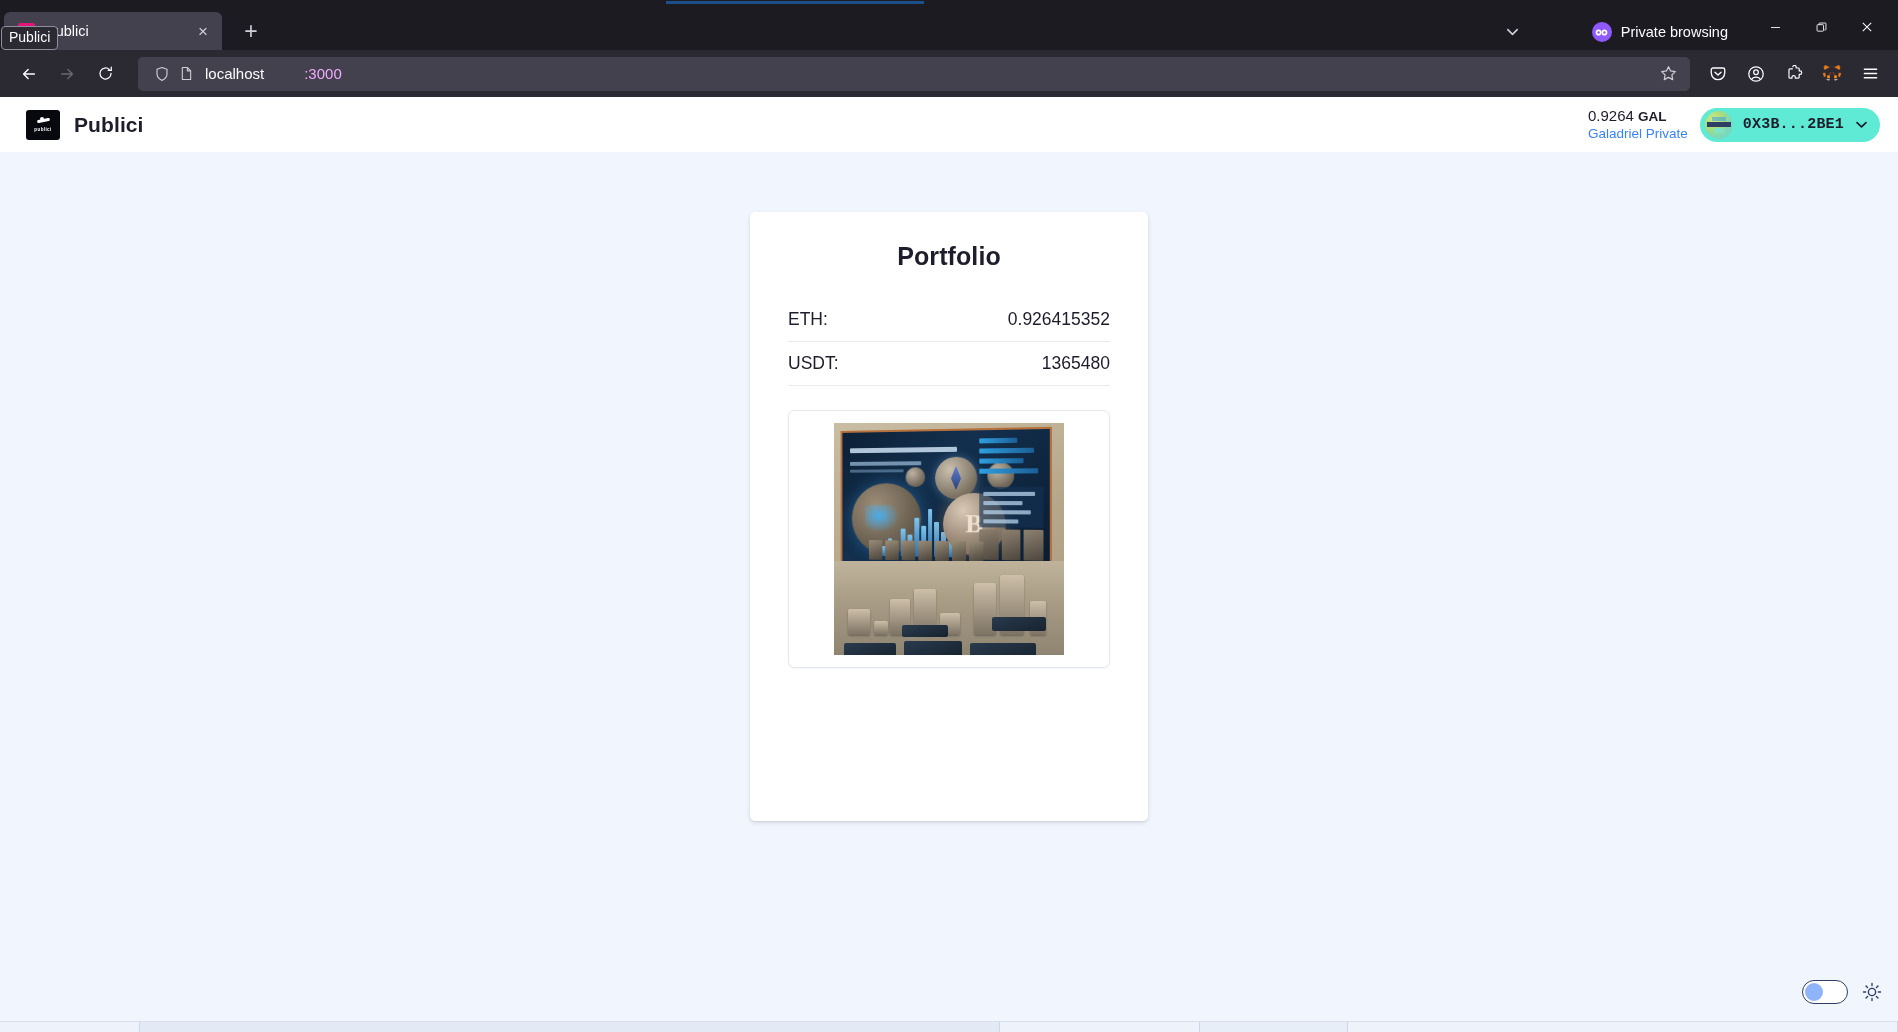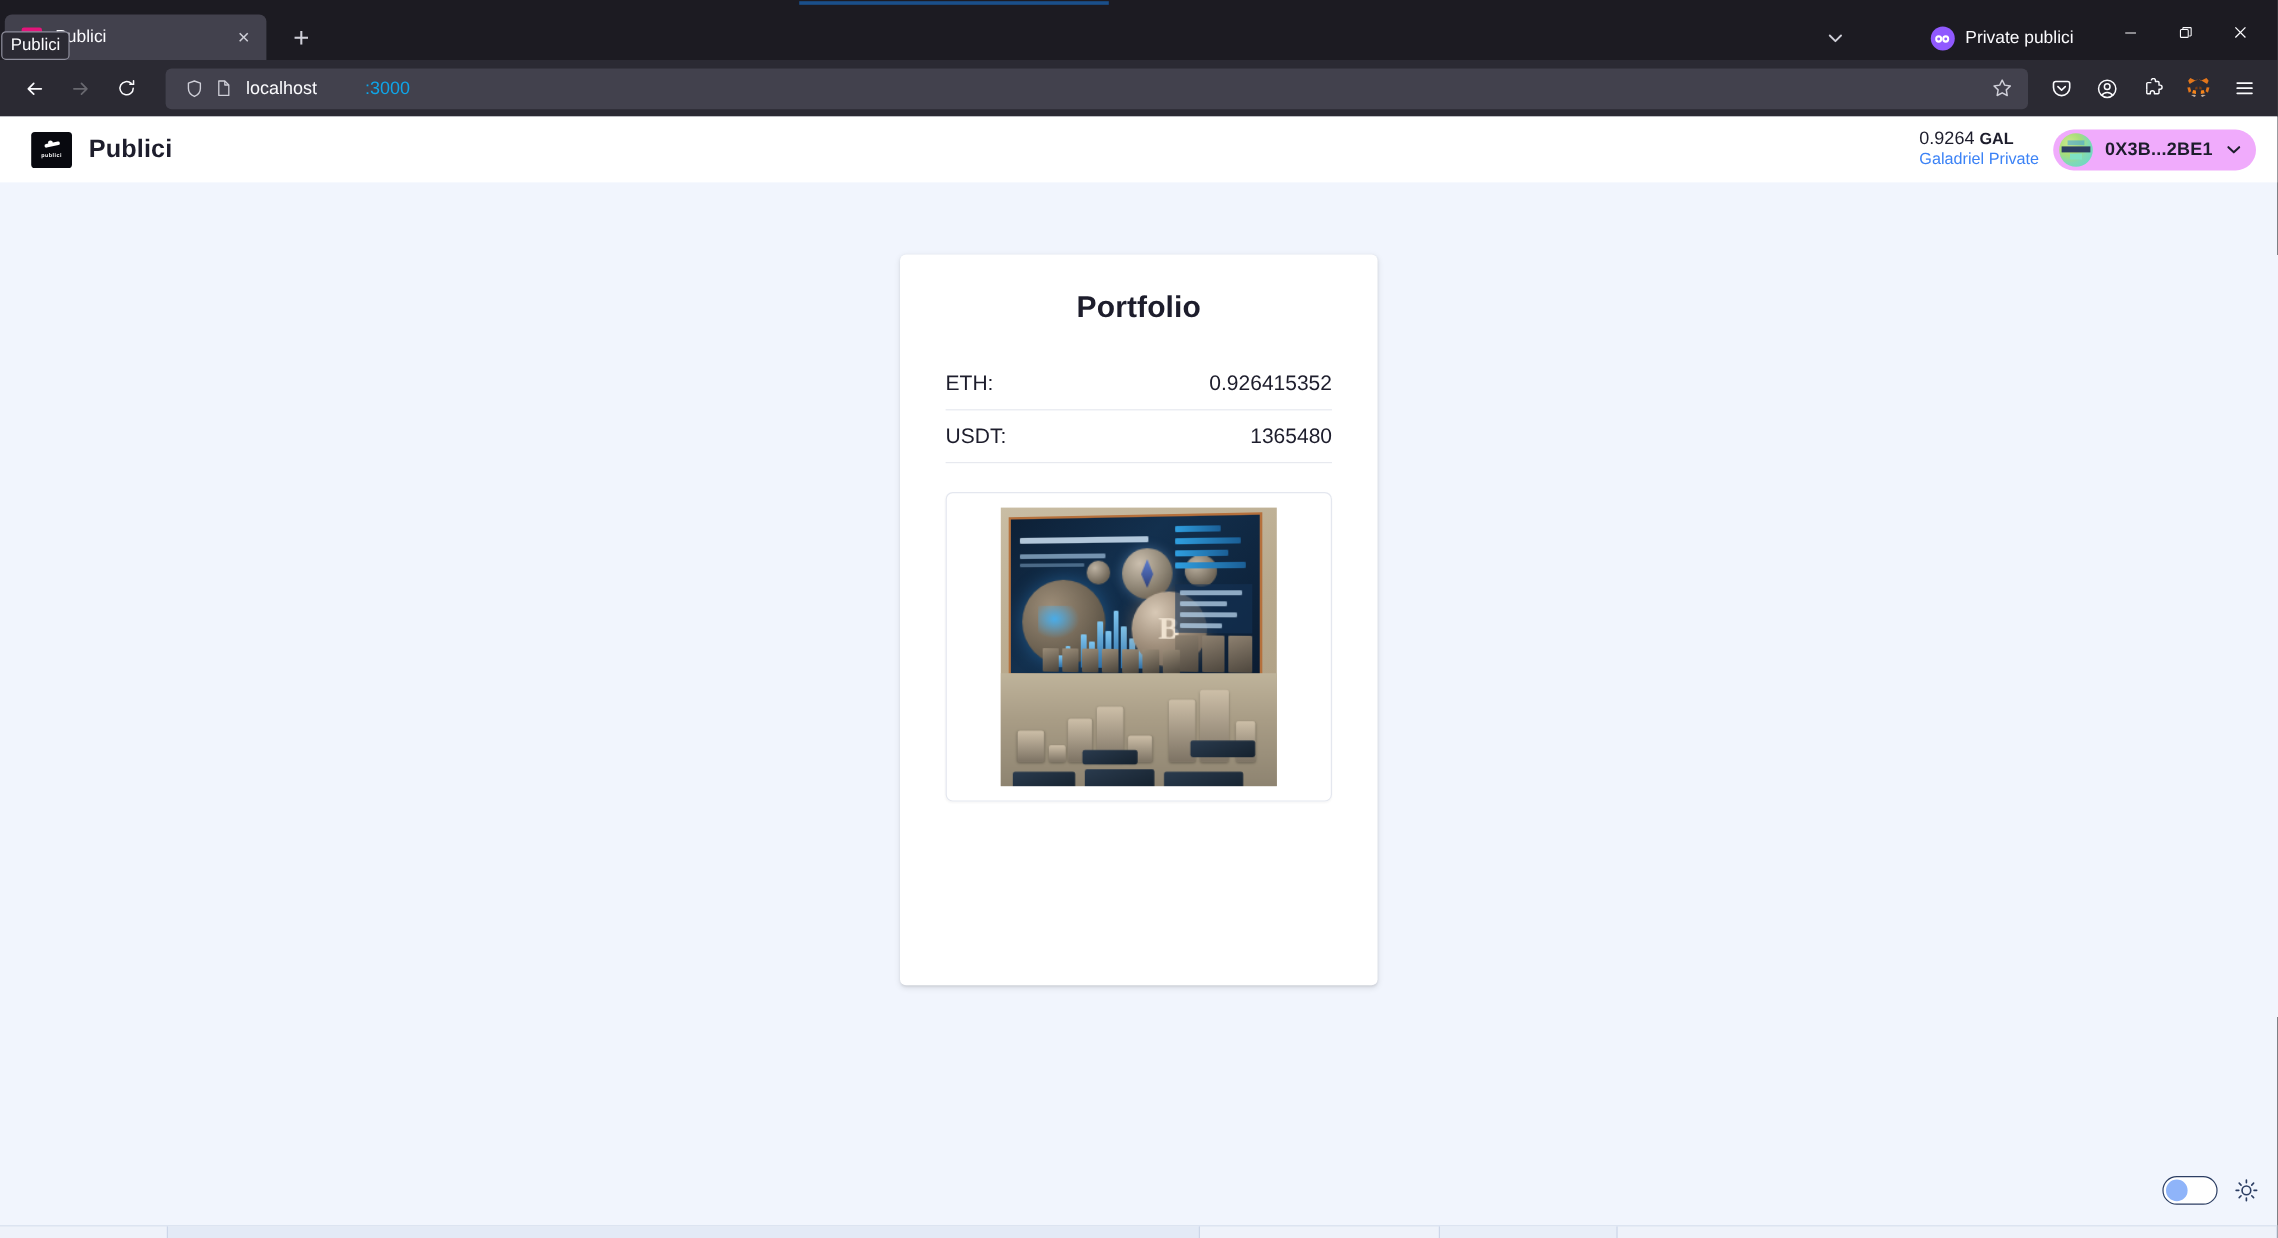--- a/index.html
+++ b/index.html
@@ -89,21 +89,21 @@
     justify-content: center; color: #fbfbfe; border-radius: 4px; flex: 0 0 auto;
   }
   .navbtn.disabled { color: #68686f; }
   .urlbar {
     flex: 1; height: 34px; background: #42414d; border-radius: 5px;
     display: flex; align-items: center; margin: 0 10px 0 14px;
     padding: 0 8px 0 12px; min-width: 0;
   }
   .urlbar .u-ico { width: 24px; display: flex; align-items: center; justify-content: center; color: #cfcfd8; flex:0 0 auto; }
   .urlbar .u-text { flex: 1; color: #fbfbfe; font-size: 15px; margin-left: 7px; white-space: nowrap; overflow: hidden; }
-  .urlbar .u-text .port { color: #0ea5e9; padding-left: 40px; }
+  .urlbar .u-text .port { color: #f0abfc; padding-left: 40px; }
   .urlbar .star { width: 28px; display: flex; align-items: center; justify-content: center; color: #cfcfd8; flex:0 0 auto; }
   .toolbar-icons { display: flex; align-items: center; gap: 2px; }
   .tbi { width: 36px; height: 34px; display: flex; align-items: center; justify-content: center; color: #fbfbfe; border-radius: 4px; }
 
   
   .viewport { flex: 1; background: #f1f5fd; position: relative; overflow: hidden; }
 
   .app-header {
     height: 55px; background: #ffffff; display: flex; align-items: center;
     padding: 0 18px 0 26px; justify-content: space-between;
@@ -130,22 +130,23 @@
   }
   .brand-name { font-size: 21px; font-weight: bold; color: #1d1d2c; letter-spacing: .1px; }
 
   .wallet { display: flex; align-items: center; }
   .wallet-bal { text-align: left; margin-right: 12px; line-height: 1.25; }
   .wallet-bal .amt { font-size: 15px; color: #1d1d2c; }
   .wallet-bal .amt b { font-weight: bold; font-size: 13.5px; }
   .wallet-bal .net { font-size: 13.5px; color: #3b82f6; }
   .wallet-pill {
     display: flex; align-items: center; gap: 10px;
-    background: #f0abfc; border-radius: 999px; height: 34px;
+    background: #5eead4; border-radius: 999px; height: 34px;
     padding: 0 11px 0 5px;
+    font-family: Liberation Mono, monospace;
   }
   .avatar {
     width: 28px; height: 28px; border-radius: 50%; flex: 0 0 auto;
     background: radial-gradient(circle at 30% 30%, #cbe98a 0%, #a8dd7a 35%, #7fd9b6 60%, #63d7cf 100%);
     position: relative; overflow: hidden;
   }
   .avatar .bar1 { position: absolute; left: 2px; top: 11px; width: 24px; height: 5px; background: #2d3f63; }
   .avatar .bar2 { position: absolute; left: 7px; top: 6px; width: 14px; height: 4px; background: #3b9de0; opacity:.55; }
   .avatar .dot { position: absolute; left: 9px; top: 17px; width: 10px; height: 5px; background: #7fe3c4; }
   .wallet-addr { font-size: 15px; font-weight: bold; color: #1d1d2c; letter-spacing: .2px; white-space: nowrap; }
@@ -296,21 +297,21 @@
     </div>
     <div class="pb-indicator">
       <span class="pb-mask">
         <svg width="13" height="9" viewBox="0 0 16 10">
             <ellipse cx="4.4" cy="5" rx="3.6" ry="3.8" fill="#fff"></ellipse>
             <ellipse cx="11.6" cy="5" rx="3.6" ry="3.8" fill="#fff"></ellipse>
             <circle cx="4.4" cy="5" r="1.5" fill="#9059ff"></circle>
             <circle cx="11.6" cy="5" r="1.5" fill="#9059ff"></circle>
           </svg>
       </span>
-      <span>Private publici</span>
+      <span>Private browsing</span>
     </div>
     <div class="wincontrols">
       <div class="wc">
         <svg width="13" height="13" viewBox="0 0 16 16" stroke="currentColor" stroke-width="1.1">
             <path d="M2.5 8h11"></path>
           </svg>
       </div>
       <div class="wc">
         <svg width="13" height="13" viewBox="0 0 16 16" fill="none" stroke="currentColor" stroke-width="1.1">
             <rect x="2.5" y="4.5" width="8" height="8" rx="1"></rect>

